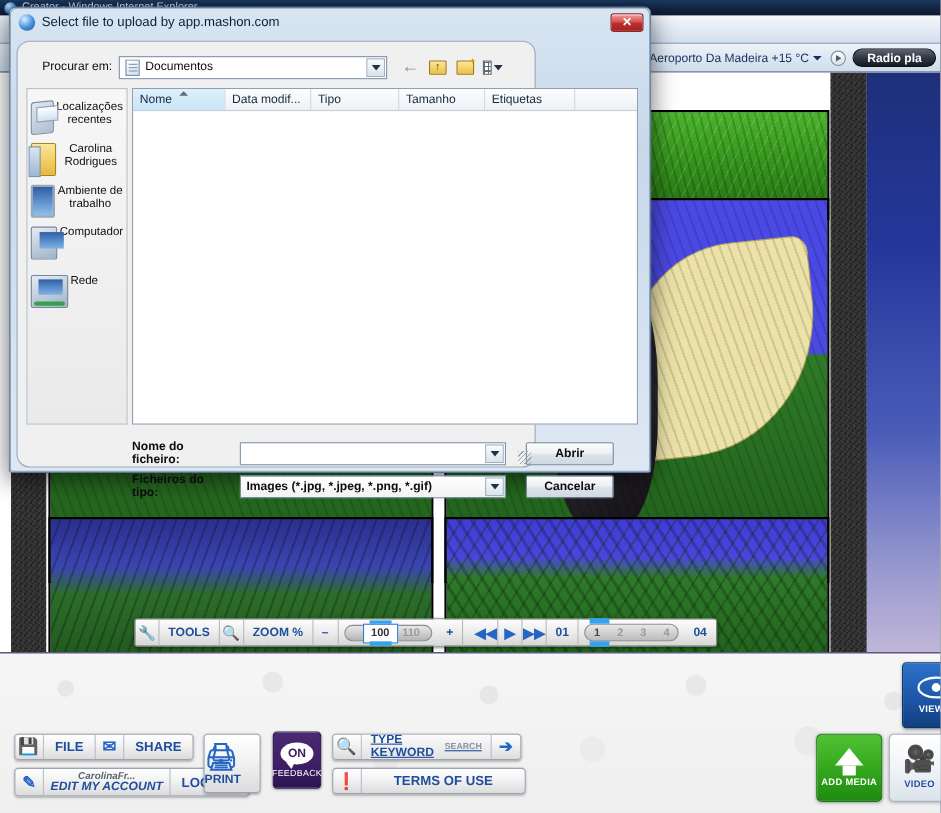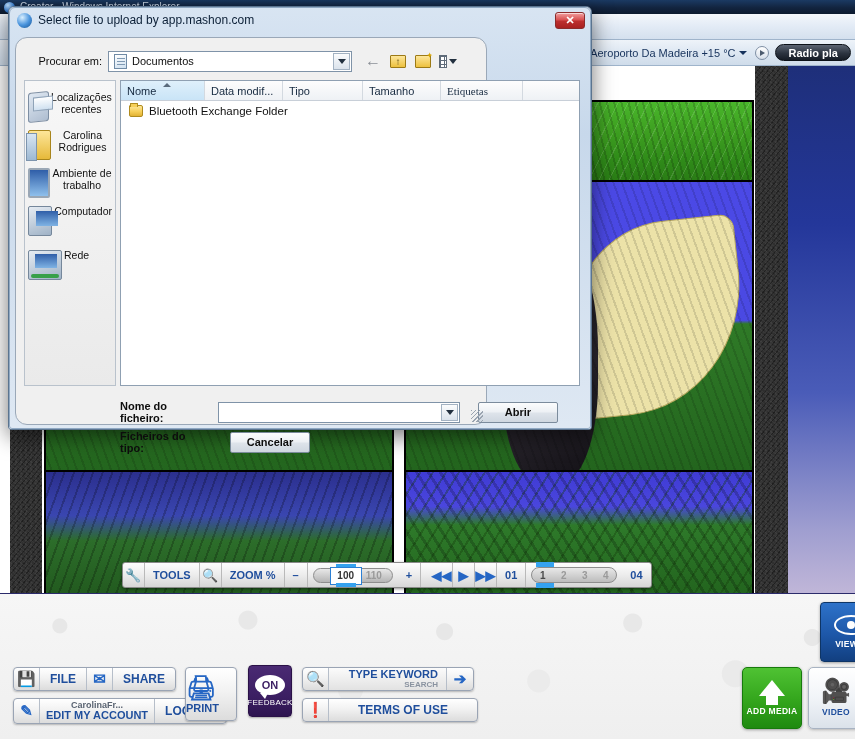--- a/index.html
+++ b/index.html
@@ -192,21 +192,21 @@
     position: absolute; display: flex; align-items: stretch;
     background: linear-gradient(180deg,#ffffff 0%,#f2f2f2 45%,#dcdcdc 100%);
     border: 1px solid #9aa4b4; border-radius: 4px;
     box-shadow: 0 1px 2px rgba(0,0,0,.25);
     color: #1f4e9c; font-weight: bold; font-size: 12px;
   }
   .mb-seg { display:flex; align-items:center; justify-content:center; padding: 0 10px; }
   .mb-div { border-right: 1px solid #b6bec9; }
   .mb-ico { color:#2566c4; font-size: 15px; width: 26px; text-align:center; }
 
-  .acct-seg { flex-direction: column; justify-content:center; line-height:1.05; padding:0 6px; }
+  .acct-seg { flex-direction: column; justify-content:center; line-height:1.05; padding:0 6px;font-style:italic; }
   .acct-top { font-size: 9px; color:#5a6472; }
   .acct-bot { font-size: 11px; }
 
   .feedback-tile {
     position:absolute; width: 44px; height: 52px; border-radius: 4px;
     background: linear-gradient(180deg,#4a2a73 0%,#3c1f63 60%,#2d1450 100%);
     color:#fff; display:flex; flex-direction:column; align-items:center; justify-content:center;
     border:1px solid #2a1147; box-shadow:0 1px 2px rgba(0,0,0,.3);
   }
   .on-bubble {
@@ -214,23 +214,24 @@
     font-size: 11px; font-weight:bold; display:flex; align-items:center; justify-content:center;
     position: relative; margin-bottom: 3px;
   }
   .on-bubble::after {
     content:''; position:absolute; left:5px; bottom:-4px;
     border-left:5px solid transparent; border-right:3px solid transparent; border-top:6px solid #fff;
   }
   .fb-label { font-size: 8px; letter-spacing:.3px; }
 
   .search-box {
-    flex-direction: column; align-items: flex-end; justify-content:center;
+    flex-direction: row; align-items: center; justify-content:center;
     padding: 0 8px; line-height: 1.05;
     background: linear-gradient(180deg,#fbfbfb,#e2e2e2);
+    text-decoration: underline;
   }
   .search-top { font-size: 11px; font-weight:bold; color:#1f4e9c; }
   .search-sub { font-size: 8px; color:#7b8characters; }
   .search-sub { color:#8a93a0; }
 
   .addmedia {
     position:absolute; width: 60px; height: 62px; border-radius: 5px;
     background: linear-gradient(180deg,#4fc233 0%,#33a51c 55%,#1f8a10 100%);
     border:1px solid #177a0c; box-shadow:0 1px 3px rgba(0,0,0,.35);
     color:#fff; display:flex; flex-direction:column; align-items:center; justify-content:center;
@@ -616,39 +617,39 @@
 
     <div class="file-list">
       <div class="fl-head">
         <div class="fl-col sorted" style="width:84px;">
           <span>Nome</span>
           <span class="sort-caret"></span>
         </div>
         <div class="fl-col" style="width:78px;">Data modif...</div>
         <div class="fl-col" style="width:80px;">Tipo</div>
         <div class="fl-col" style="width:78px;">Tamanho</div>
-        <div class="fl-col" style="width:82px;font-family:Liberation Serif, serif;">Etiquetas</div>
+        <div class="fl-col" style="width:82px;">Etiquetas</div>
         <div class="fl-col" style="width:56px; border-right:none;"></div>
-      </div>
-      <div class="fl-row">
-        <span class="folder-glyph"></span>
-        <span>Bluetooth Exchange Folder</span>
       </div>
     </div>
 
     <div class="fd-fields">
       <div class="field-row">
         <span class="field-label">Nome do ficheiro:</span>
         <span class="combo field-combo">
           <span class="combo-text"></span>
           <span class="combo-arrow"></span>
         </span>
         <span class="dlg-btn">Abrir</span>
       </div>
       <div class="field-row">
         <span class="field-label">Ficheiros do tipo:</span>
+        <span class="combo field-combo" style="background:linear-gradient(180deg,#fff,#f2f2f2);">
+          <span class="combo-text">Images (*.jpg, *.jpeg, *.png, *.gif)</span>
+          <span class="combo-arrow"></span>
+        </span>
         <span class="dlg-btn">Cancelar</span>
       </div>
     </div>
 
     <div class="fd-grip"></div>
   </div>
 </div>
 
 </body></html>

